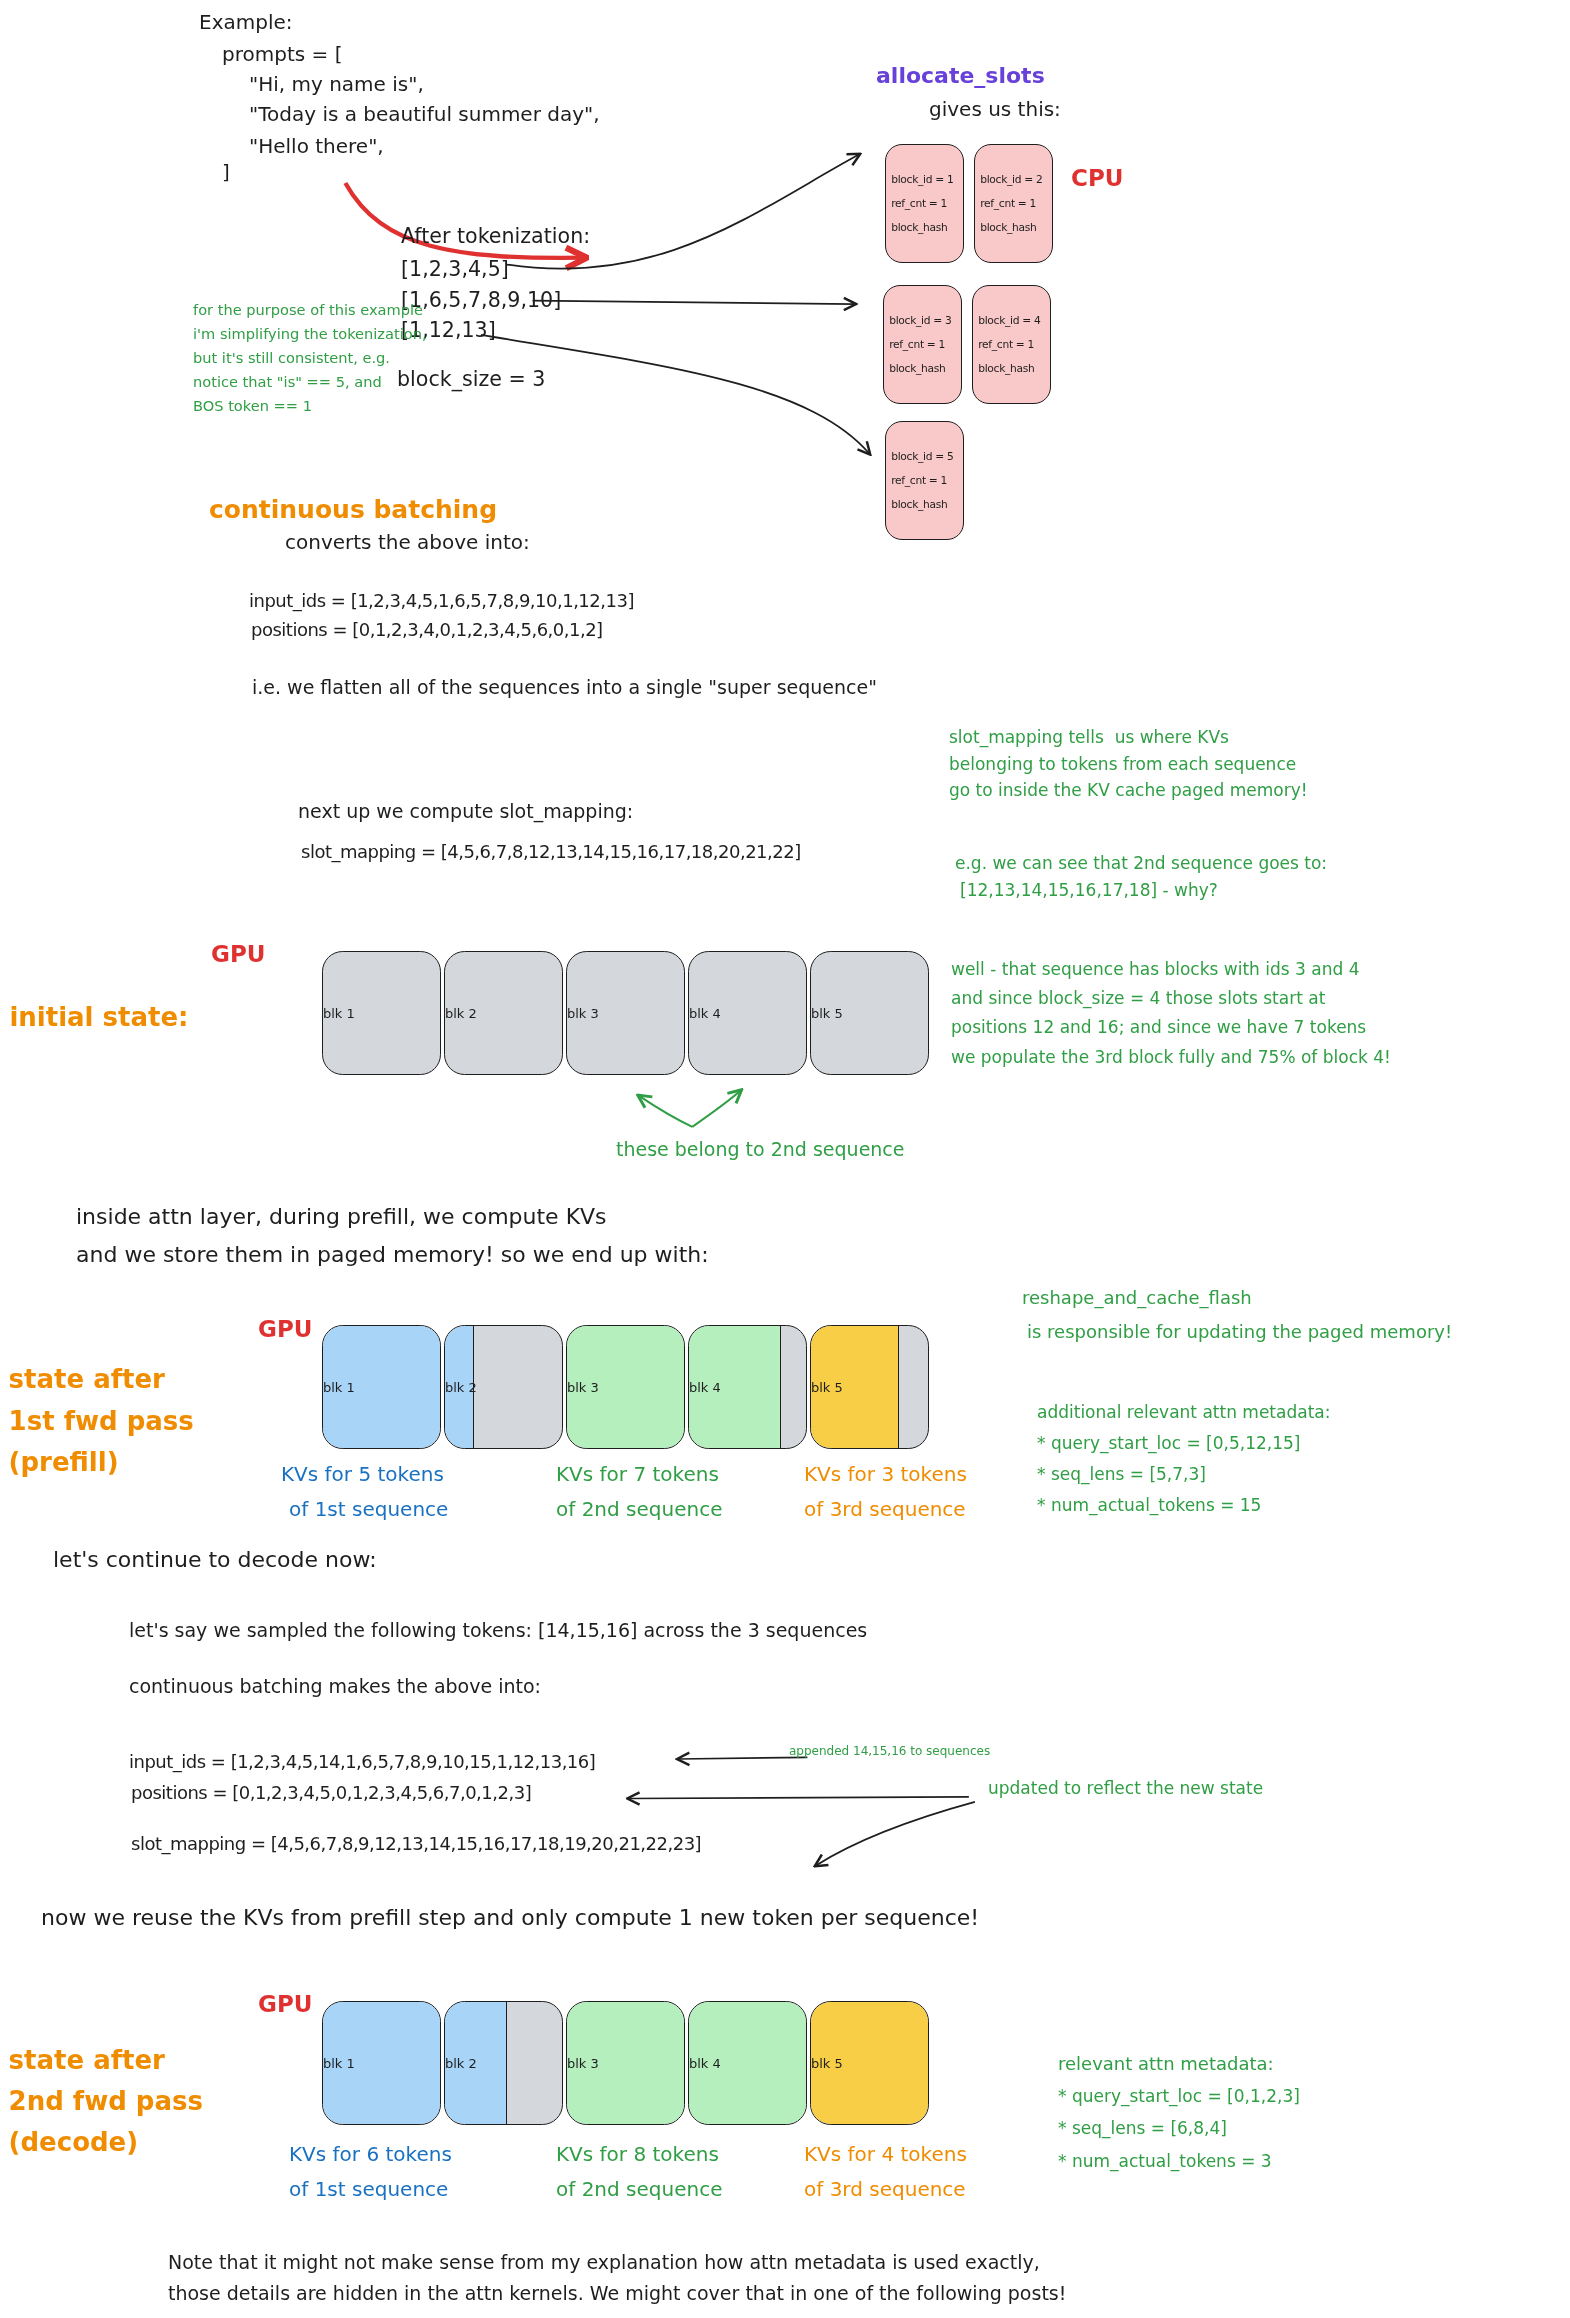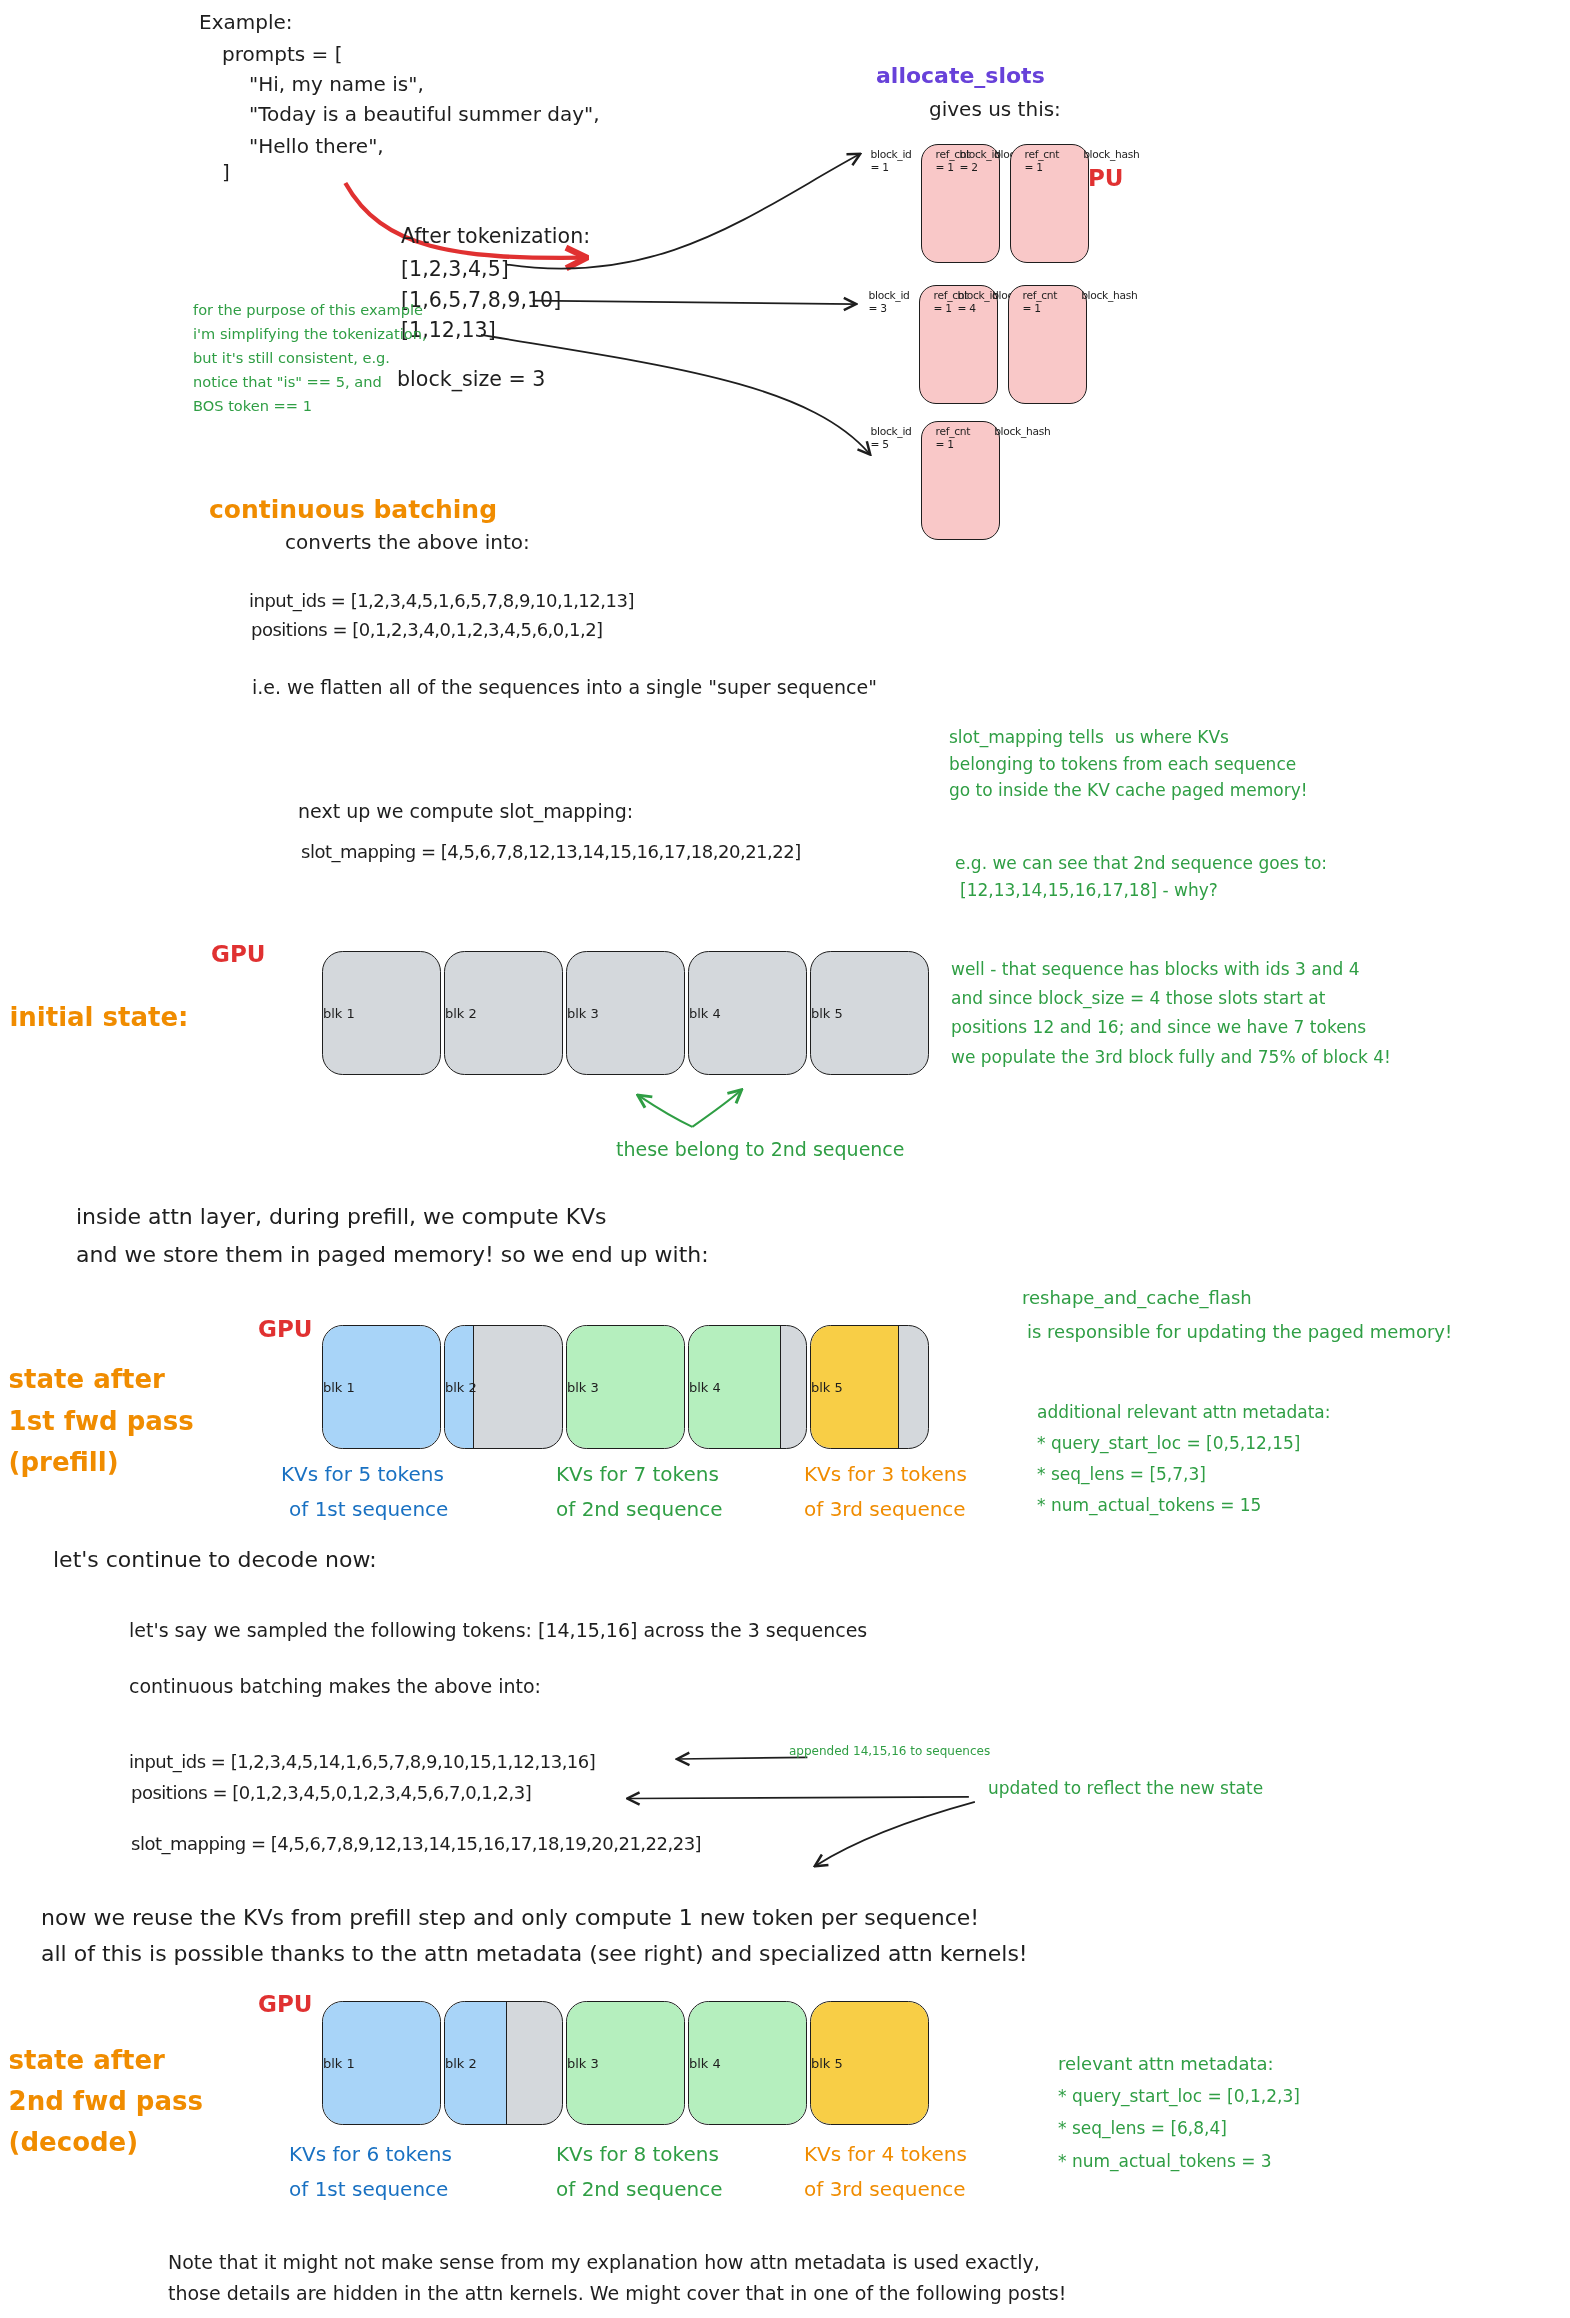--- a/index.html
+++ b/index.html
@@ -6,22 +6,22 @@
   #canvas{position:relative;width:1571px;height:2319px;background:#ffffff;overflow:hidden;
           font-family:"DejaVu Sans",sans-serif;color:#1e1e1e;}
   .t{position:absolute;white-space:pre;line-height:1.15;}
   .green{color:#2f9e44}
   .orange{color:#f08c00;font-weight:bold}
   .red{color:#e03131;font-weight:bold}
   .purple{color:#6741d9;font-weight:bold}
   .blue{color:#1971c2}
   .narrow{letter-spacing:-0.5px}
   .pblock{position:absolute;width:79px;height:119px;background:#f9c8c8;border:1.7px solid #1e1e1e;
-          border-radius:17px;display:flex;flex-direction:row;justify-content:center;gap:24px;
-          padding:3.4px 5.2px;box-sizing:border-box;font-size:10.7px;letter-spacing:-0.3px;margin-left:36px;}
+          border-radius:17px;display:flex;flex-direction:column;justify-content:center;gap:11px;
+          padding:3.4px 5.2px;box-sizing:border-box;font-size:10.7px;letter-spacing:-0.3px;}
   .gblock{position:absolute;width:117px;height:122px;background:#d4d8dc;border:1.7px solid #1e1e1e;
           border-radius:20.6px;overflow:hidden;}
   .gfill{position:absolute;top:0;bottom:0;left:0;border-right:1.7px solid #1e1e1e;
          border-radius:19px 0 0 19px;}
   .w100{width:100%;border-right:none;border-radius:19px;}
   .w24{width:24%}.w52{width:52%}.w78{width:78%}.w74{width:74%}
   .fill-blue{background:#a8d4f8}.fill-green{background:#b5efbe}.fill-yellow{background:#f8ce46}
   .glabel{position:absolute;left:0;right:0;top:50%;transform:translateY(-50%);text-align:left;
           font-size:13px;z-index:2;}
   svg.overlay{position:absolute;left:0;top:0;pointer-events:none;}
@@ -188,21 +188,20 @@
   <div class="t" style="left:129px;top:1620px;font-size:19px">let's say we sampled the following tokens: [14,15,16] across the 3 sequences</div>
   <div class="t" style="left:129px;top:1676px;font-size:19px">continuous batching makes the above into:</div>
 
   <div class="t narrow" style="left:129px;top:1752px;font-size:18px">input_ids = [1,2,3,4,5,14,1,6,5,7,8,9,10,15,1,12,13,16]</div>
   <div class="t narrow" style="left:131px;top:1783px;font-size:18px">positions = [0,1,2,3,4,5,0,1,2,3,4,5,6,7,0,1,2,3]</div>
   <div class="t narrow" style="left:131px;top:1834px;font-size:18px">slot_mapping = [4,5,6,7,8,9,12,13,14,15,16,17,18,19,20,21,22,23]</div>
   <div class="t green" style="left:789px;top:1745px;font-size:12px">appended 14,15,16 to sequences</div>
   <div class="t green" style="left:988px;top:1779px;font-size:17px">updated to reflect the new state</div>
 
   <div class="t" style="left:41px;top:1905px;font-size:22px">now we reuse the KVs from prefill step and only compute 1 new token per sequence!</div>
-  <div class="t" style="left:41px;top:1941px;font-size:22px">all of this is possible thanks to the attn metadata (see right) and specialized attn kernels!</div>
 
   <div class="t red" style="left:258px;top:1991px;font-size:23px">GPU</div>
   <div class="t orange" style="left:8.6px;top:2046px;font-size:26px">state after</div>
   <div class="t orange" style="left:8.6px;top:2087px;font-size:26px">2nd fwd pass</div>
   <div class="t orange" style="left:8.6px;top:2128px;font-size:26px">(decode)</div>
   <div class="gblock" style="left:322px;top:2001px">
     <div class="gfill fill-blue w100"></div>
     <span class="glabel">blk 1</span>
     </div>
   <div class="gblock" style="left:444px;top:2001px">

